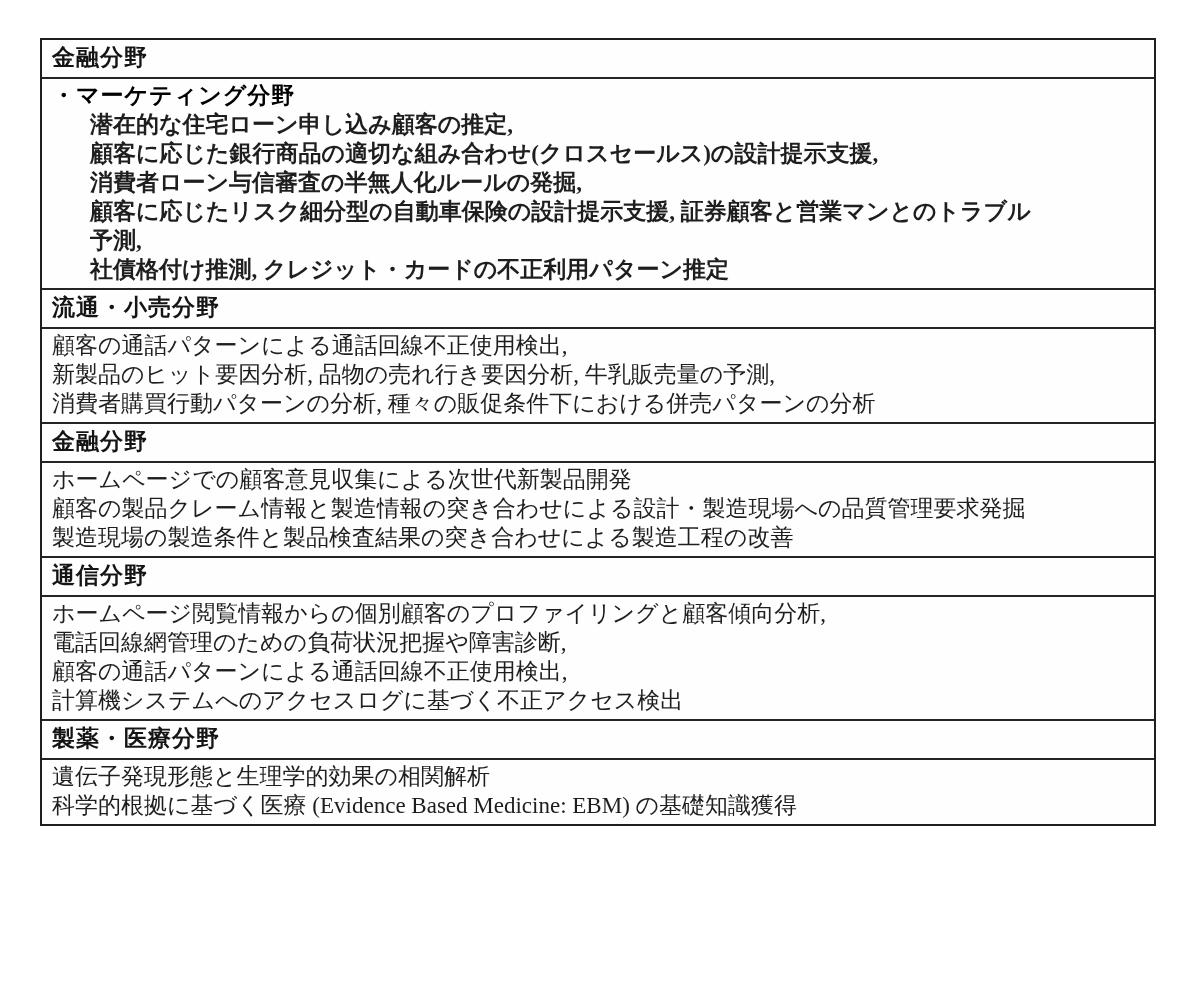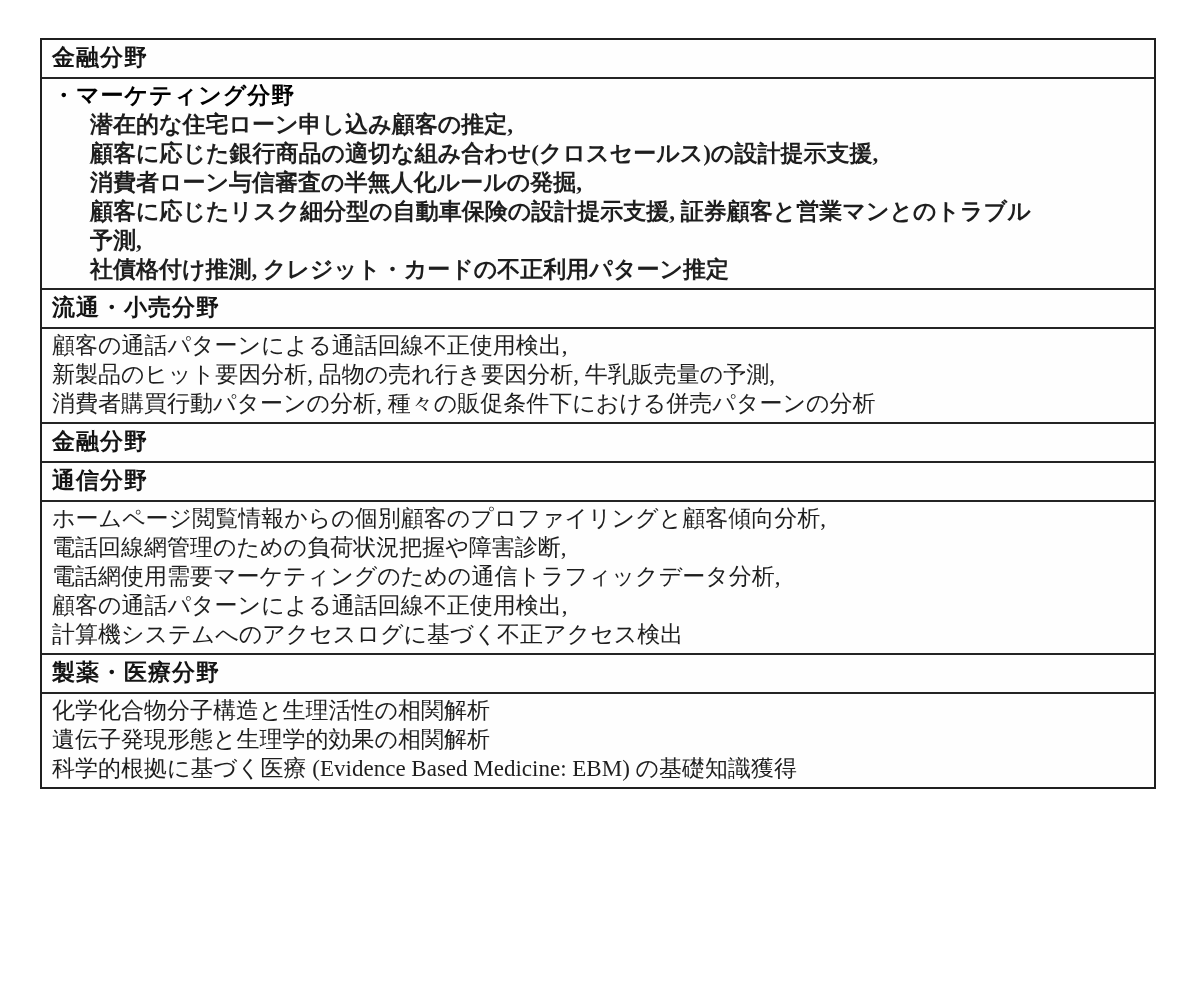--- a/index.html
+++ b/index.html
@@ -81,34 +81,37 @@
   </div>
   <div class="row row-content">
     <div class="line">顧客の通話パターンによる通話回線不正使用検出,</div>
     <div class="line">新製品のヒット要因分析, 品物の売れ行き要因分析, 牛乳販売量の予測,</div>
     <div class="line">消費者購買行動パターンの分析, 種々の販促条件下における併売パターンの分析</div>
   </div>
 
   <div class="row row-header">
     <span class="line">金融分野</span>
   </div>
+  <div class="row row-content">
+    <div class="line">ホームページでの顧客意見収集による次世代新製品開発</div>
+    <div class="line">顧客の製品クレーム情報と製造情報の突き合わせによる設計・製造現場への品質管理要求発掘</div>
+    <div class="line">製造現場の製造条件と製品検査結果の突き合わせによる製造工程の改善</div>
+  </div>
 
   <div class="row row-header">
     <span class="line">通信分野</span>
   </div>
   <div class="row row-content">
     <div class="line">ホームページ閲覧情報からの個別顧客のプロファイリングと顧客傾向分析,</div>
     <div class="line">電話回線網管理のための負荷状況把握や障害診断,</div>
-    <div class="line">電話網使用需要マーケティングのための通信トラフィックデータ分析,</div>
     <div class="line">顧客の通話パターンによる通話回線不正使用検出,</div>
     <div class="line">計算機システムへのアクセスログに基づく不正アクセス検出</div>
   </div>
 
   <div class="row row-header">
     <span class="line">製薬・医療分野</span>
   </div>
   <div class="row row-content">
-    <div class="line">化学化合物分子構造と生理活性の相関解析</div>
     <div class="line">遺伝子発現形態と生理学的効果の相関解析</div>
     <div class="line">科学的根拠に基づく医療 (Evidence Based Medicine: EBM) の基礎知識獲得</div>
   </div>
 
 </div>
 
 </body></html>

